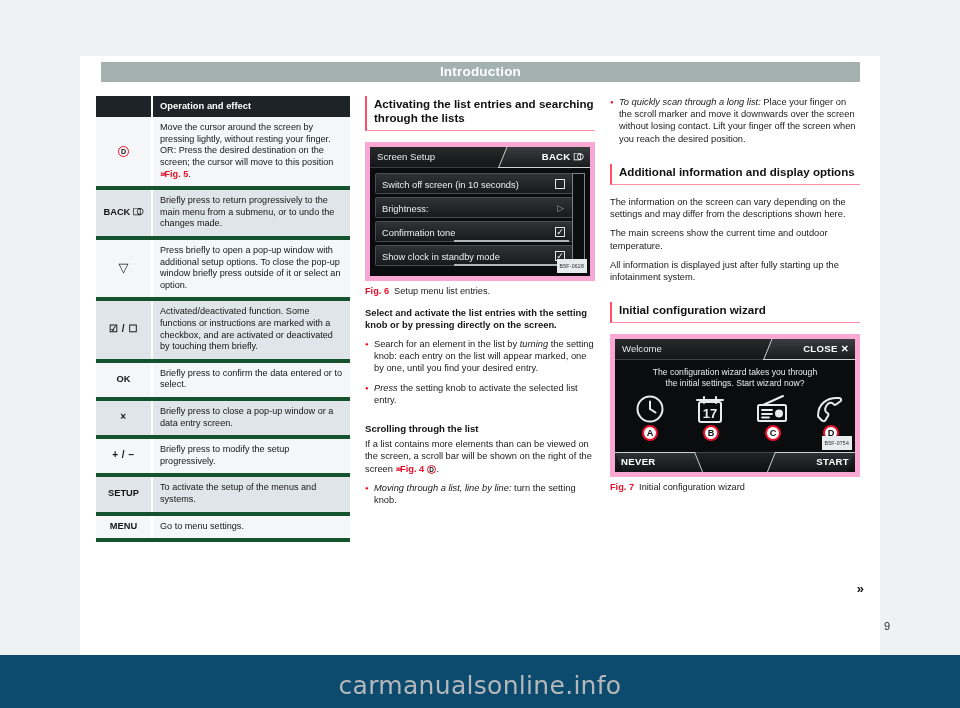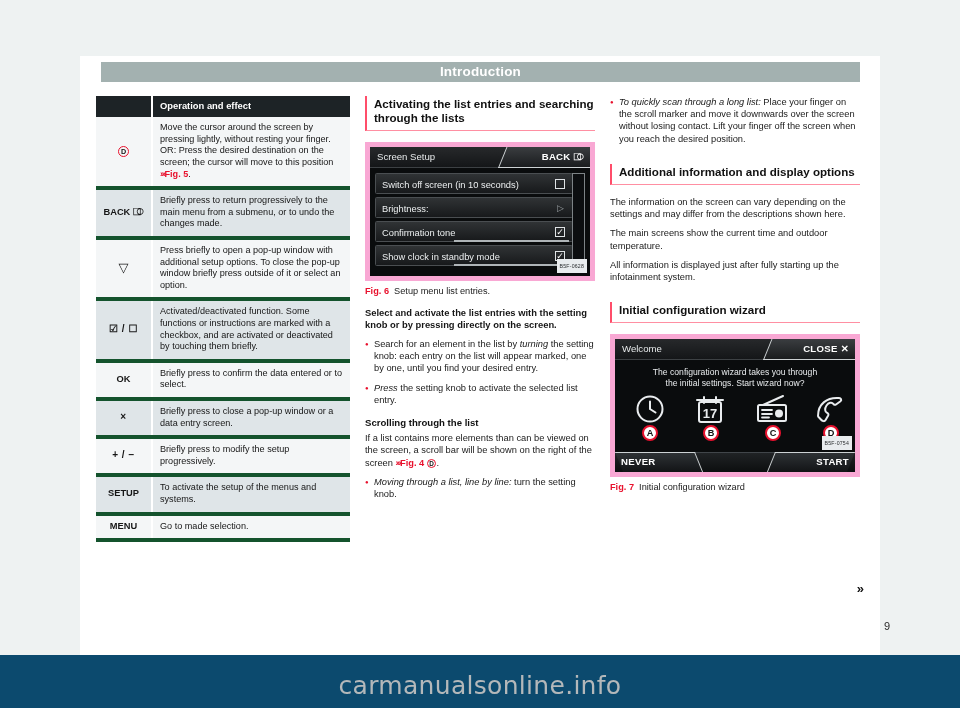--- a/index.html
+++ b/index.html
@@ -115,21 +115,21 @@
     padding: 1px 0 5px 7px;
     font-size: 11.6px;
     font-weight: 700;
     line-height: 14.2px;
     color: #111;
     margin-bottom: 11px;
   }
   .sub-head {
     font-size: 9.6px;
     font-weight: 700;
-    margin: 11px 0 3px 0;
+    margin: 17px 0 3px 0;
     color: #111;
   }
   .lead {
     font-size: 9.4px;
     font-weight: 700;
     line-height: 12.1px;
     margin-bottom: 7px;
   }
   p.body {
     font-size: 9.3px;
@@ -420,21 +420,21 @@
                 <span class="plusminus">+ / −</span>
               </td>
               <td>Briefly press to modify the setup progressively.</td>
             </tr>
             <tr class="even">
               <td class="sym">SETUP</td>
               <td>To activate the setup of the menus and systems.</td>
             </tr>
             <tr class="odd">
               <td class="sym">MENU</td>
-              <td>Go to made selection.</td>
+              <td>Go to menu settings.</td>
             </tr>
           </tbody>
         </table>
       </div>
 
       <div class="col col-2">
 
         <div class="sec-head">Activating the list entries and searching through the lists</div>
 
         <div class="fig">

